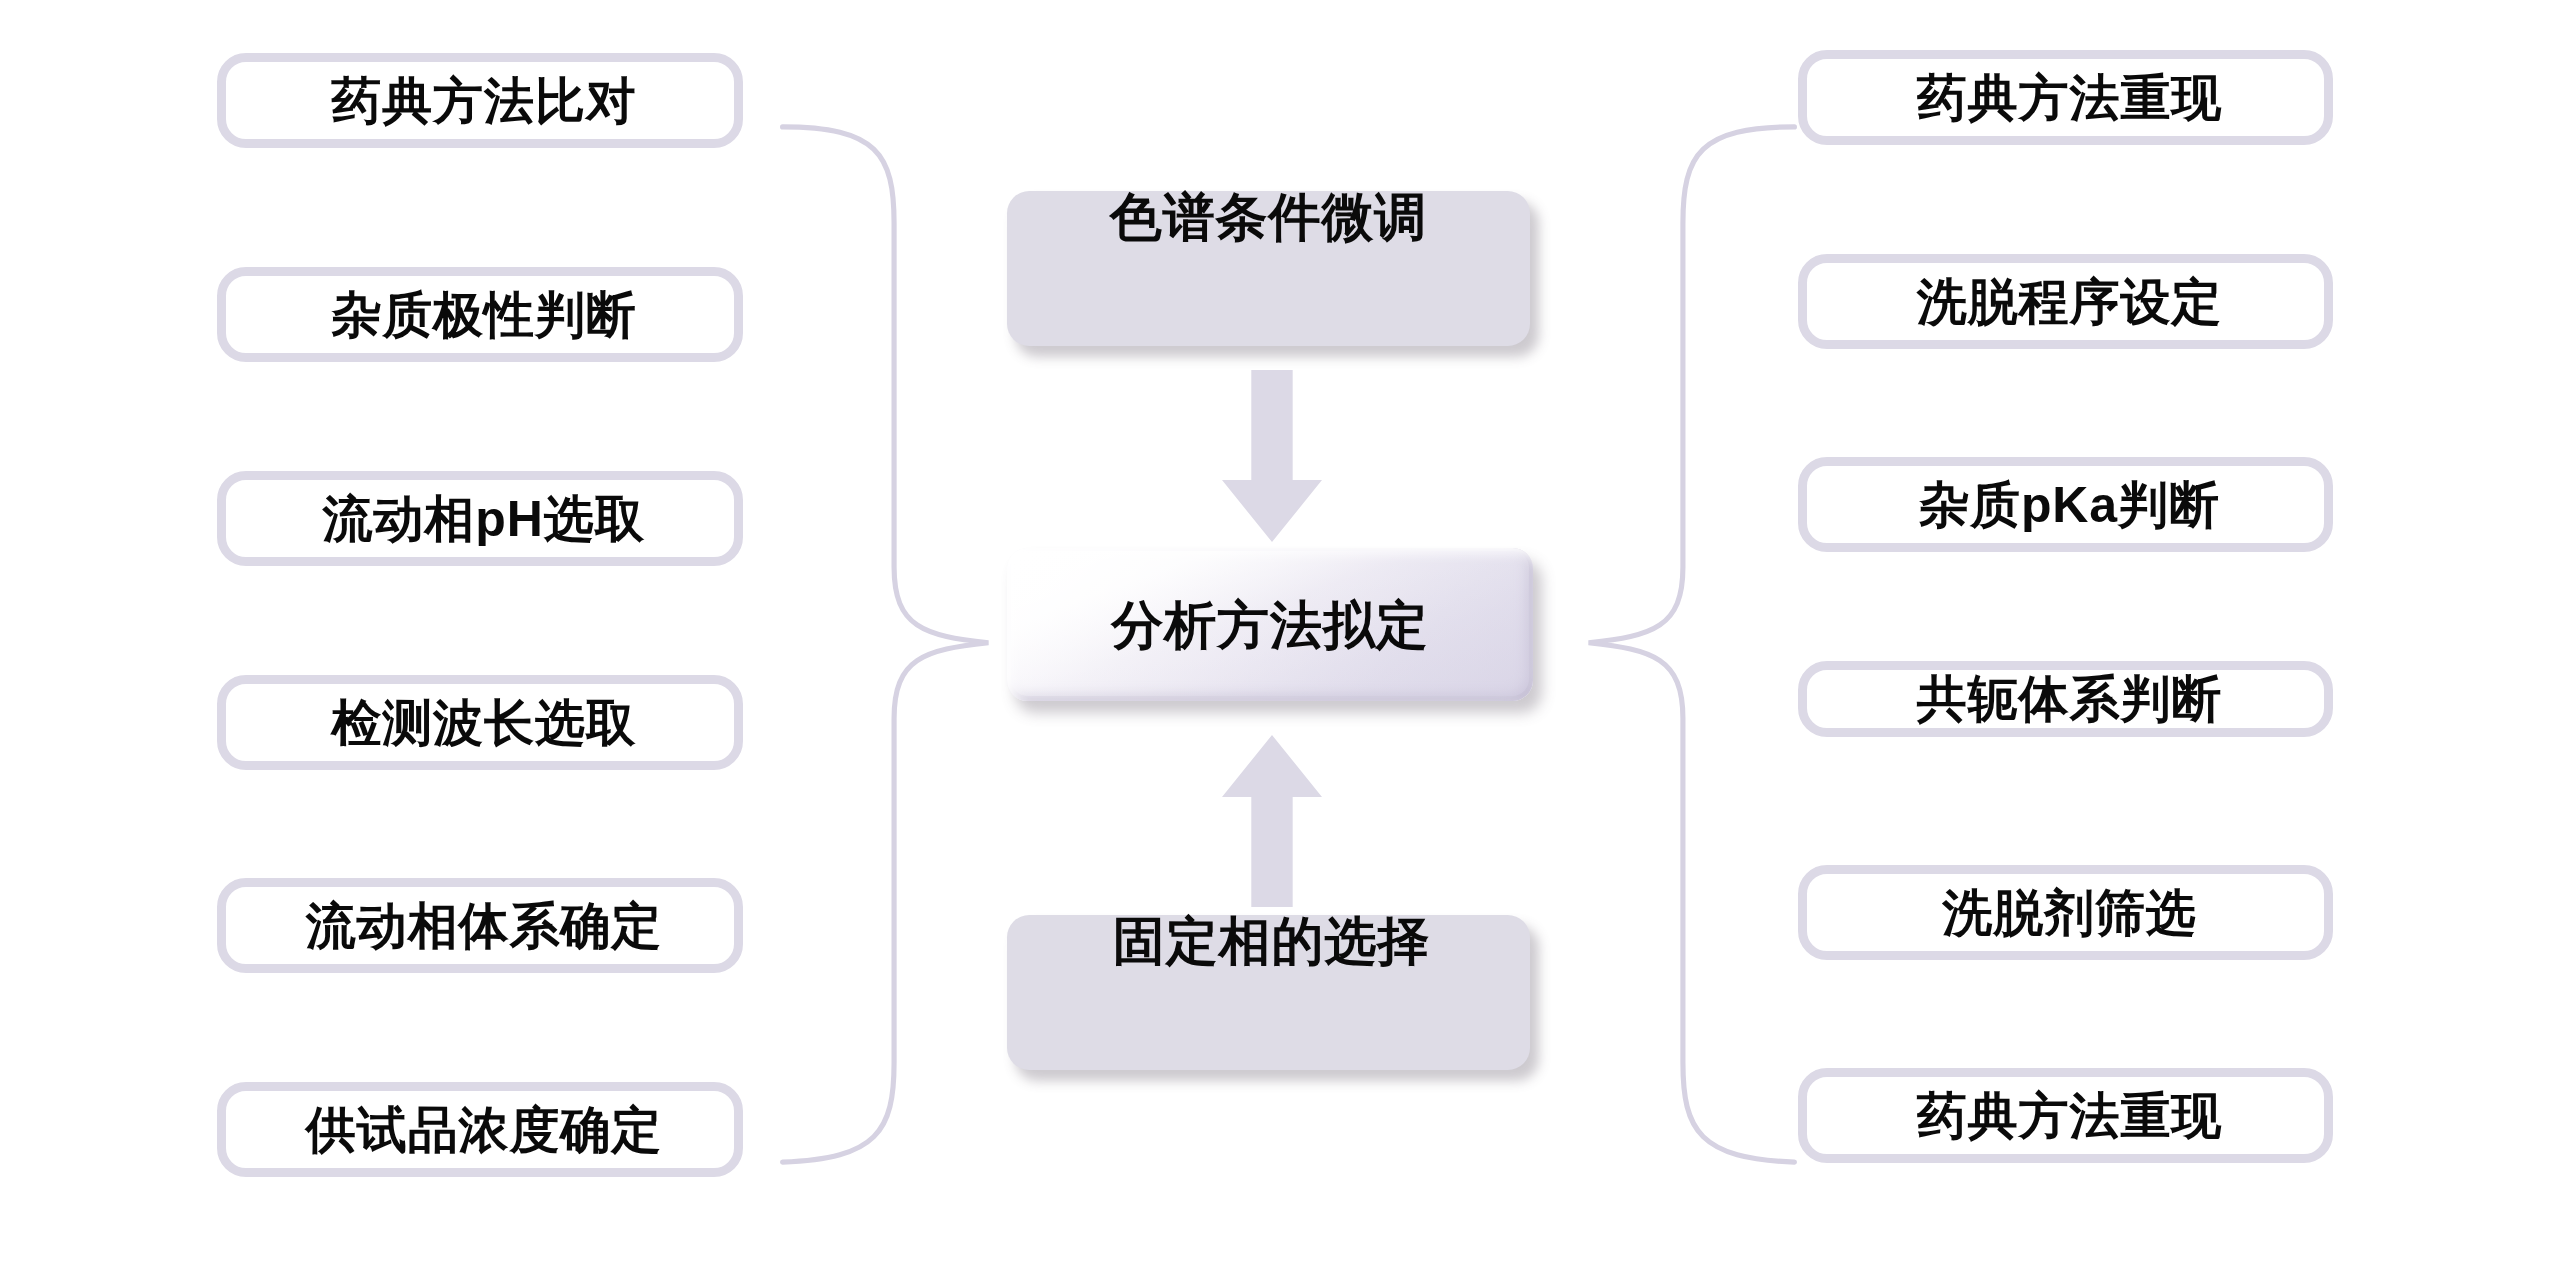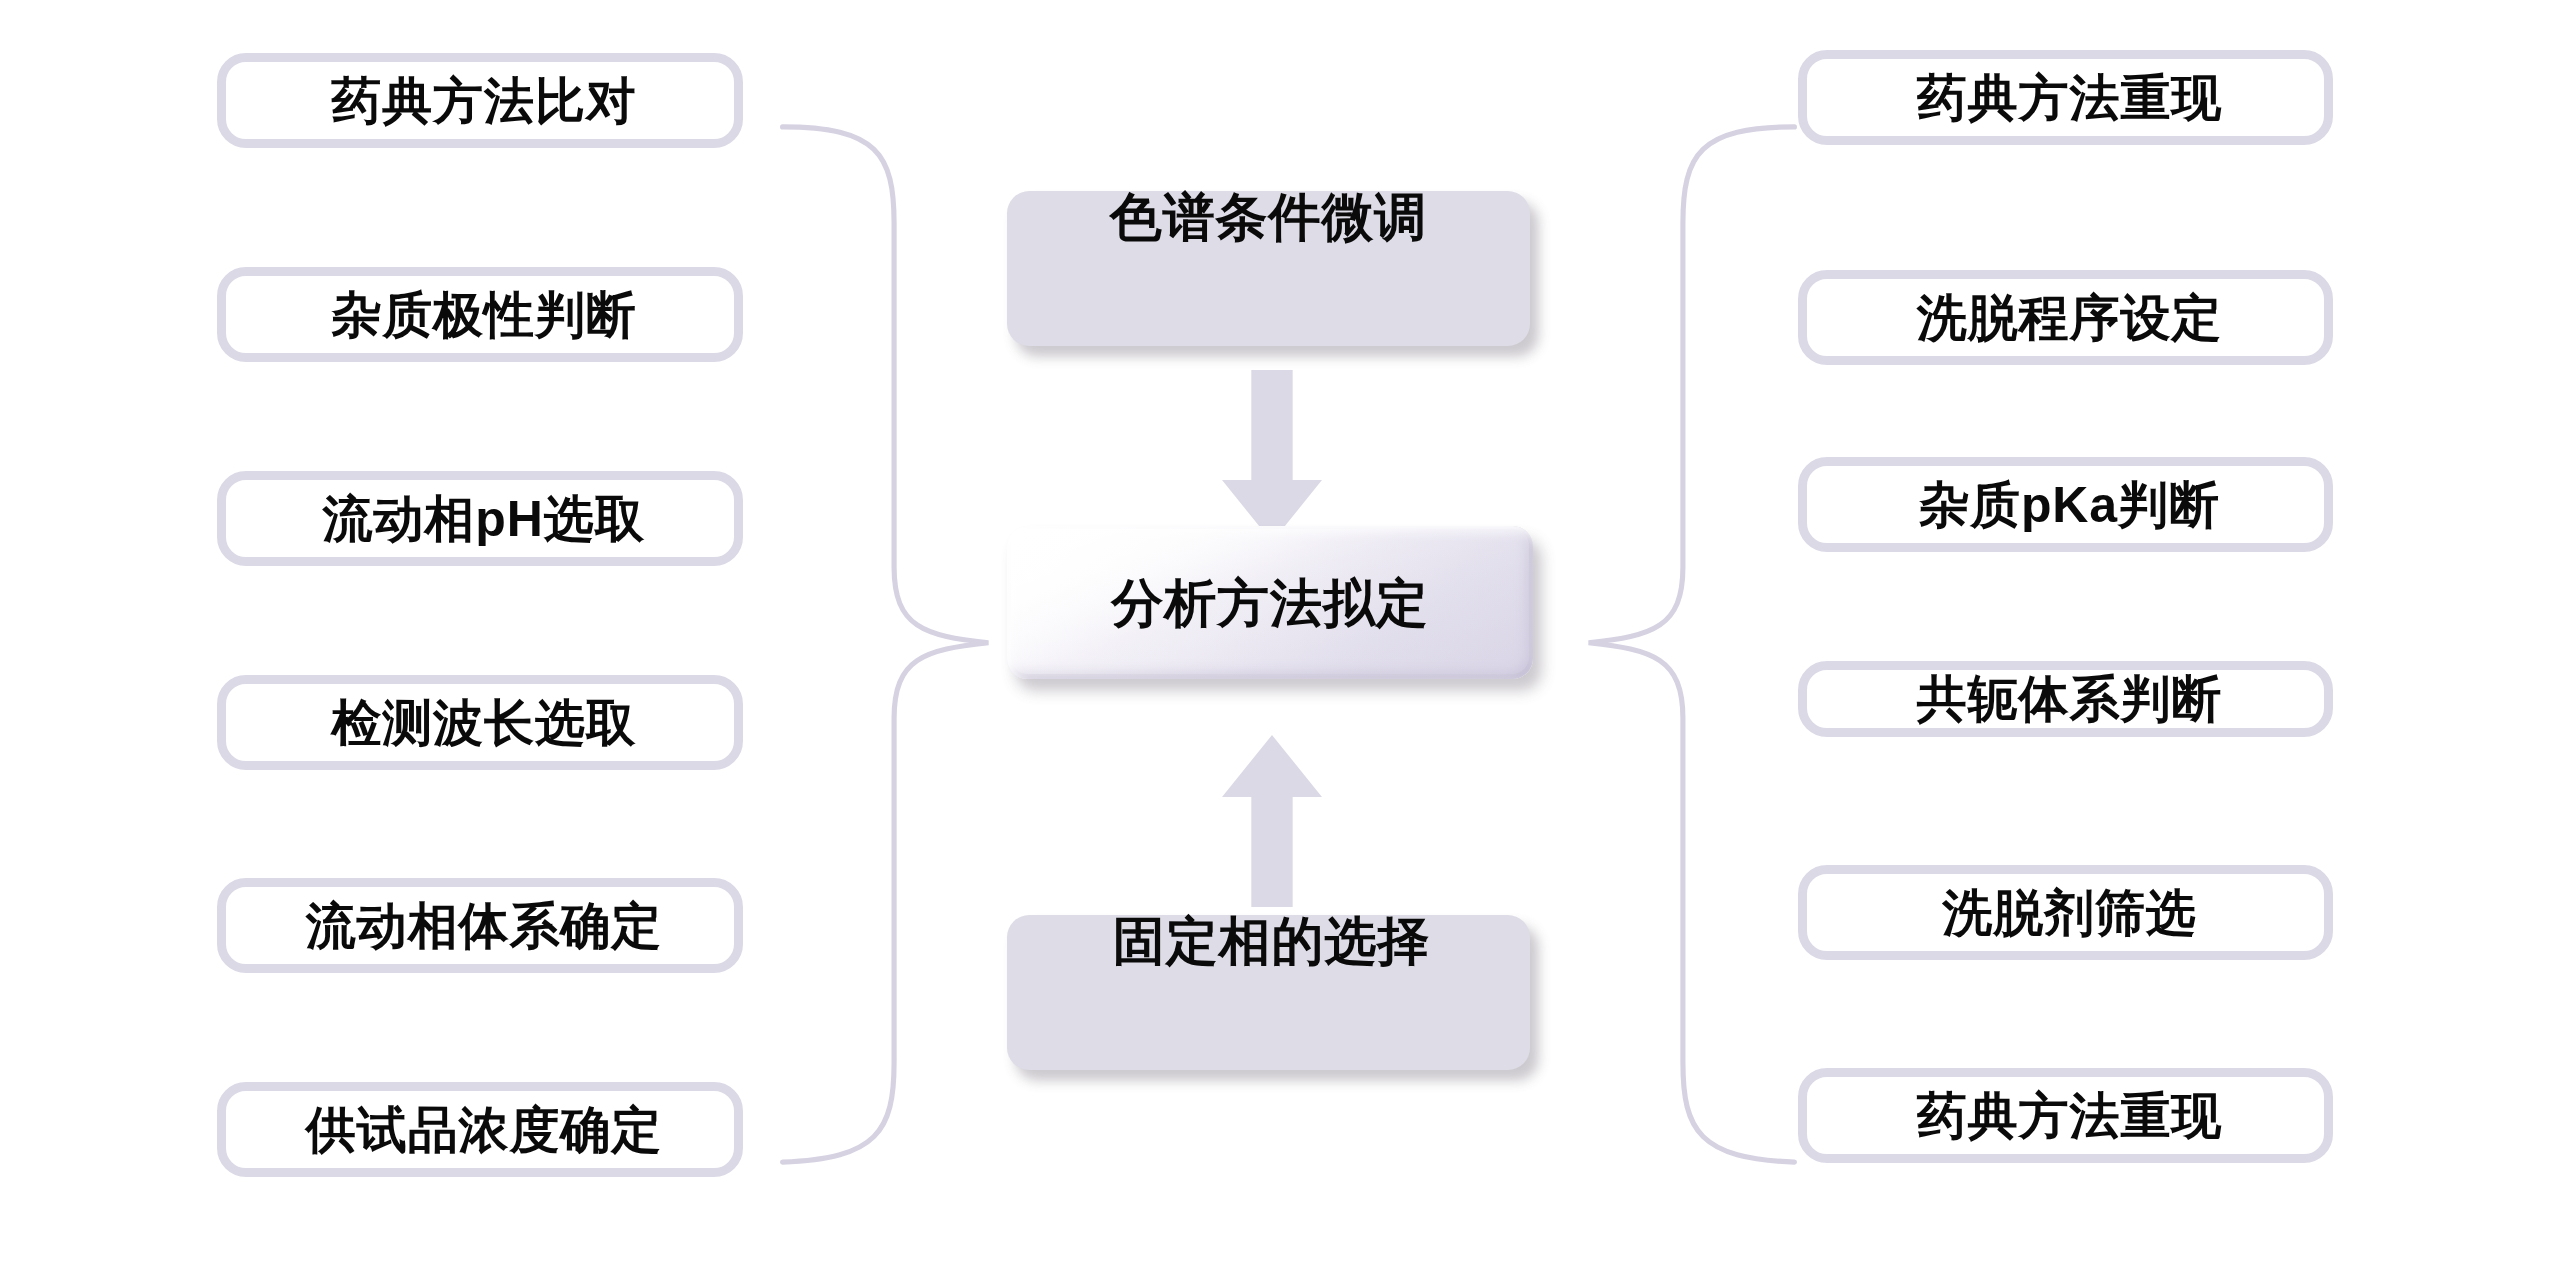--- a/index.html
+++ b/index.html
@@ -140,21 +140,21 @@
   </div>
 
   <div class="side-box" style="left:217px; top:1082px; width:526px; height:95px;">
     <span class="label">供试品浓度确定</span>
   </div>
 
   <div class="side-box" style="left:1798px; top:50px; width:535px; height:95px;">
     <span class="label">药典方法重现</span>
   </div>
 
-  <div class="side-box" style="left:1798px; top:254px; width:535px; height:95px;margin-top:16px;">
+  <div class="side-box" style="left:1798px; top:254px; width:535px; height:95px;">
     <span class="label">洗脱程序设定</span>
   </div>
 
   <div class="side-box" style="left:1798px; top:457px; width:535px; height:95px;">
     <span class="label">杂质pKa判断</span>
   </div>
 
   <div class="side-box" style="left:1798px; top:661px; width:535px; height:76px;">
     <span class="label">共轭体系判断</span>
   </div>
@@ -188,21 +188,21 @@
   </svg>
 
   <div class="center-box" style="left:1007px; top:191px; width:523px; height:155px;">
     <span class="label">色谱条件微调</span>
   </div>
 
   <svg class="arrow" style="left:1222px; top:370px; width:100px; height:172px;" viewBox="0 0 116 200" preserveAspectRatio="none">
     <polygon points="34,0 82,0 82,128 116,128 58,200 0,128 34,128" fill="#dcd9e6"></polygon>
   </svg>
 
-  <div class="bevel-box" style="left:1007px; top:526px; width:526px; height:153px;">
+  <div class="bevel-box" style="left:1007px; top:548px; width:526px; height:153px;">
     <span class="label">分析方法拟定</span>
   </div>
 
   <svg class="arrow" style="left:1222px; top:735px; width:100px; height:172px;" viewBox="0 0 116 200" preserveAspectRatio="none">
     <polygon points="58,0 116,72 82,72 82,200 34,200 34,72 0,72" fill="#dcd9e6"></polygon>
   </svg>
 
   <div class="center-box" style="left:1007px; top:915px; width:523px; height:155px;padding-left:6px;">
     <span class="label">固定相的选择</span>
   </div>

